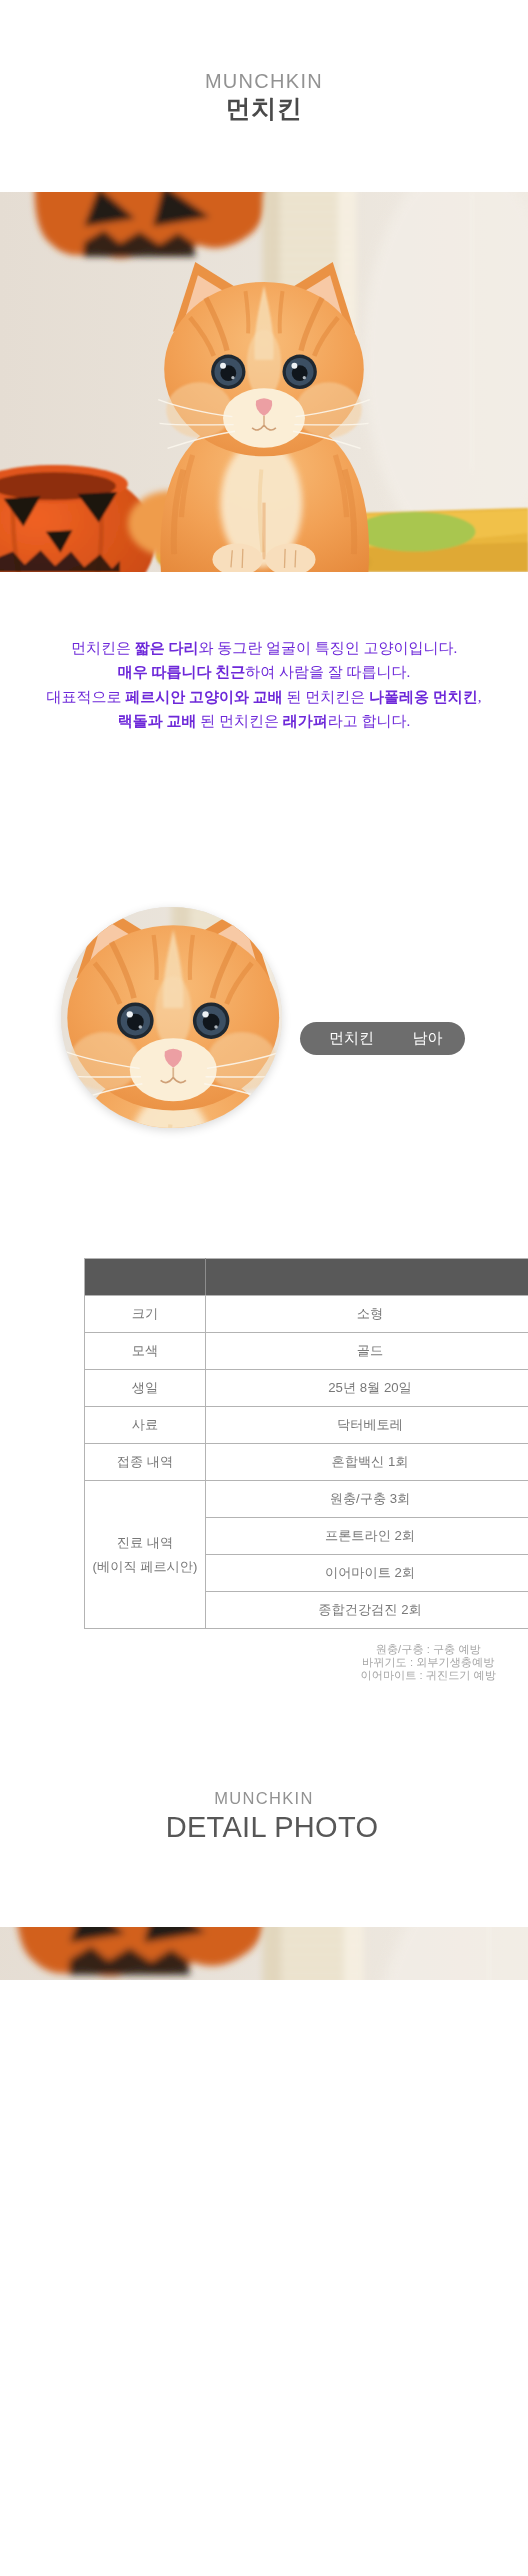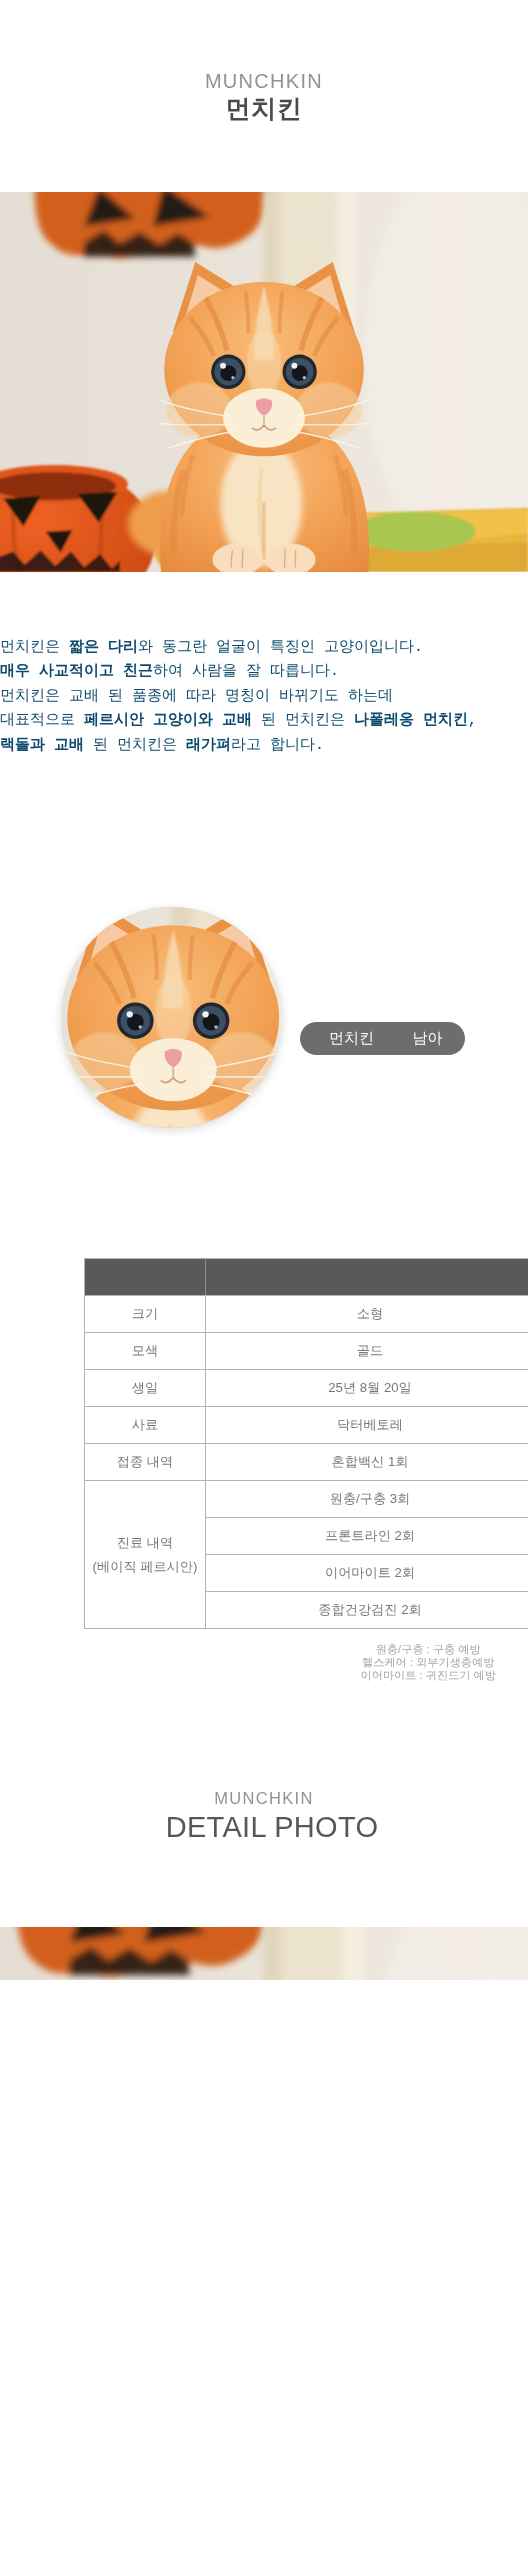--- a/index.html
+++ b/index.html
@@ -17,22 +17,22 @@
   .photo{overflow:hidden;background:#e9e2d9;}
   .photo svg{display:block;width:100%;height:100%;}
   .main-photo{top:192px;left:0;width:528px;height:380px;}
   .circle-photo{top:907px;left:61px;width:221px;height:221px;border-radius:50%;
                 box-shadow:0 2.6px 9.2px rgba(0,0,0,0.15);}
   .detail-photo{top:1927px;left:0;width:528px;height:363px;}
   .photo-bl{top:2294px;left:0;width:265px;height:282px;}
   .photo-br{top:2294px;left:270px;width:258px;height:282px;}
 
   
-  .intro{top:636px;left:0;width:100%;
-         font-family:Liberation Mono, monospace;font-size:15px;line-height:24.4px;color:#0c4a6e;}
+  .intro{top:636px;left:0;width:100%;text-align:center;
+         font-family:Liberation Serif, serif;font-size:15px;line-height:24.4px;color:#6d28d9;}
   .intro p{margin:0;}
   .intro b{font-weight:700;}
 
   
   .badge{top:1022px;left:300px;width:165px;height:33px;border-radius:17px;
          background:var(--badge-bg);color:#fff;display:flex;align-items:center;
          justify-content:space-between;box-sizing:border-box;padding:0 22.5px 0 29px;
          font-size:15px;font-weight:500;}
 
   
@@ -203,22 +203,21 @@
   <div class="abs brand-ko">먼치킨</div>
 
   <div class="abs photo main-photo">
     <svg viewBox="0 0 800 575" preserveAspectRatio="xMidYMid slice">
         <use href="#cat-scene" xlink:href="#cat-scene"></use>
       </svg>
   </div>
 
   <div class="abs intro">
     <p><span>먼치킨은 </span><b>짧은 다리</b><span>와 동그란 얼굴이 특징인 고양이입니다.</span></p>
-    <p><b>매우 사교적이고 친근</b><span>하여 사람을 잘 따릅니다.</span></p>
-    <p><span>먼치킨은 교배 된 품종에 따라 명칭이 바뀌기도 하는데</span></p>
+    <p><b>매우 따릅니다 친근</b><span>하여 사람을 잘 따릅니다.</span></p>
     <p><span>대표적으로 </span><b>페르시안 고양이와 교배</b><span> 된 먼치킨은 </span><b>나폴레옹 먼치킨</b><span>,</span></p>
     <p><b>랙돌과 교배</b><span> 된 먼치킨은 </span><b>래가펴</b><span>라고 합니다.</span></p>
   </div>
 
   <div class="abs photo circle-photo">
     <svg viewBox="240 110 315 315" preserveAspectRatio="xMidYMid slice">
         <use href="#cat-scene" xlink:href="#cat-scene"></use>
       </svg>
   </div>
 
@@ -273,21 +272,21 @@
       </tr>
       <tr>
         <td>종합건강검진 2회</td>
       </tr>
     </tbody>
       </table>
   </div>
 
   <div class="abs notes">
     <div>원충/구충 : 구충 예방</div>
-    <div>헬스케어 : 외부기생충예방</div>
+    <div>바뀌기도 : 외부기생충예방</div>
     <div>이어마이트 : 귀진드기 예방</div>
   </div>
 
   <div class="abs detail-en">MUNCHKIN</div>
   <div class="abs detail-title">DETAIL PHOTO</div>
 
   <div class="abs photo detail-photo">
     <svg viewBox="30 5 740 560" preserveAspectRatio="xMidYMid slice">
         <use href="#cat-scene" xlink:href="#cat-scene"></use>
       </svg>

